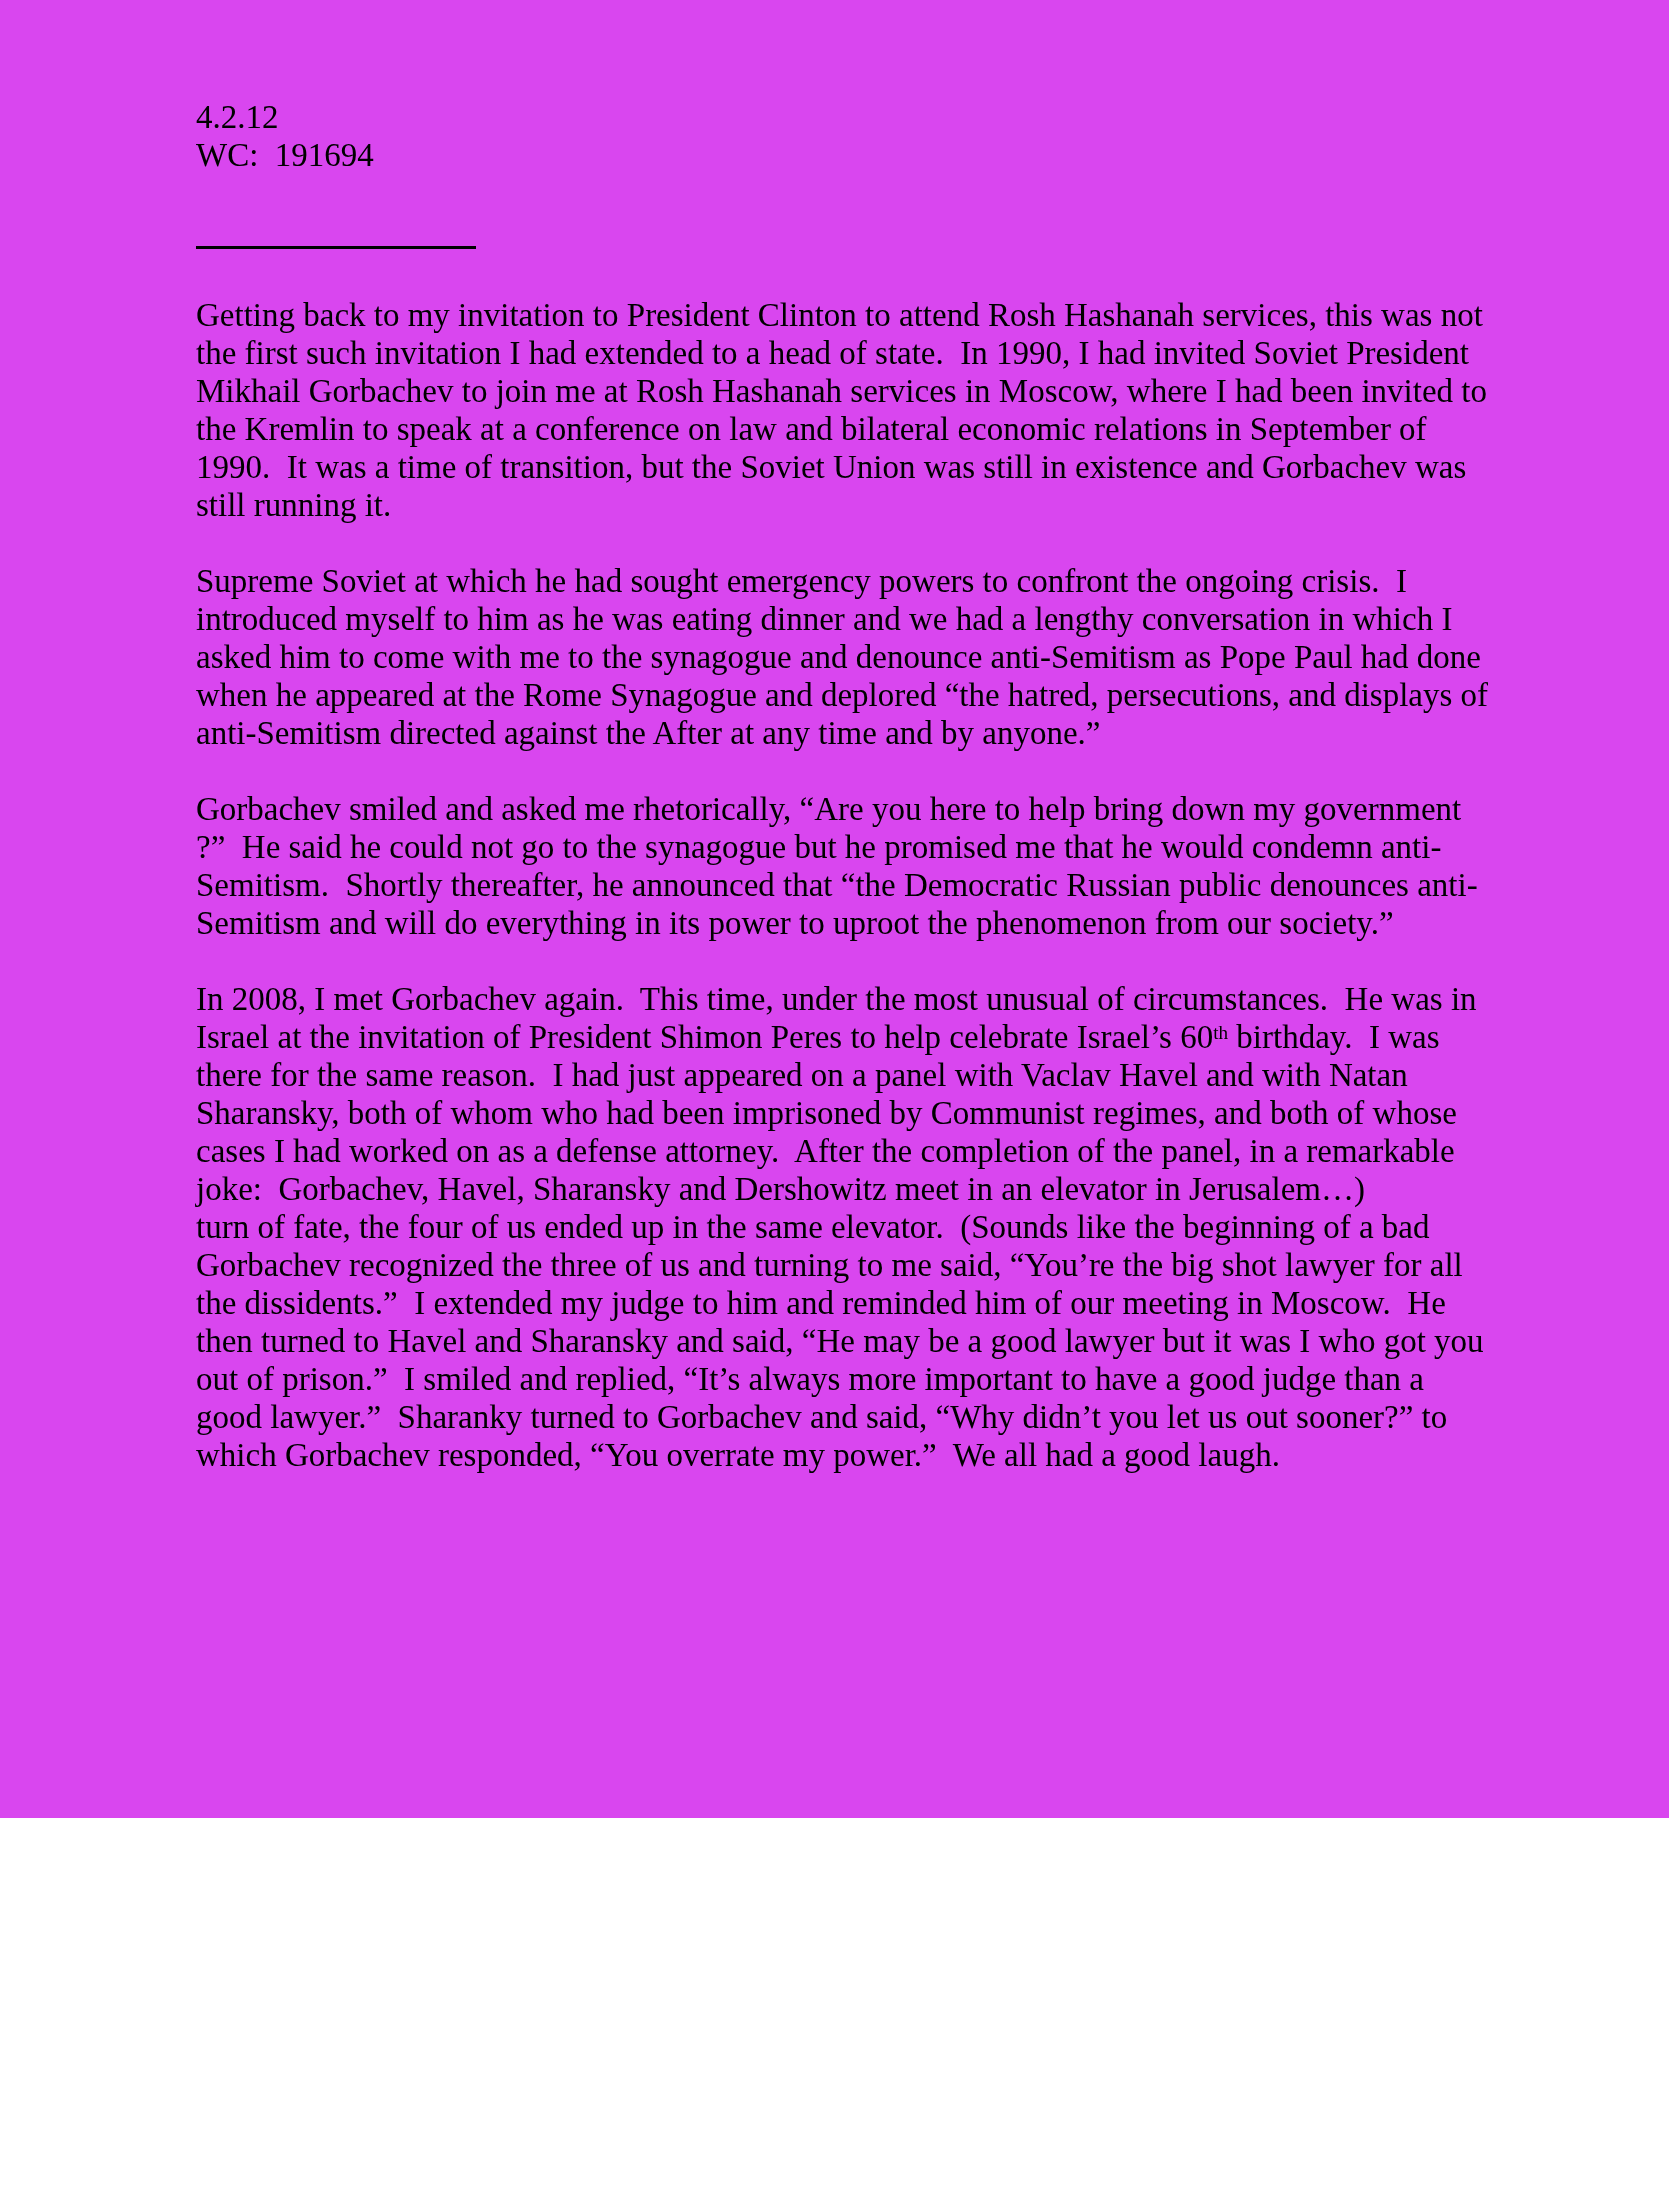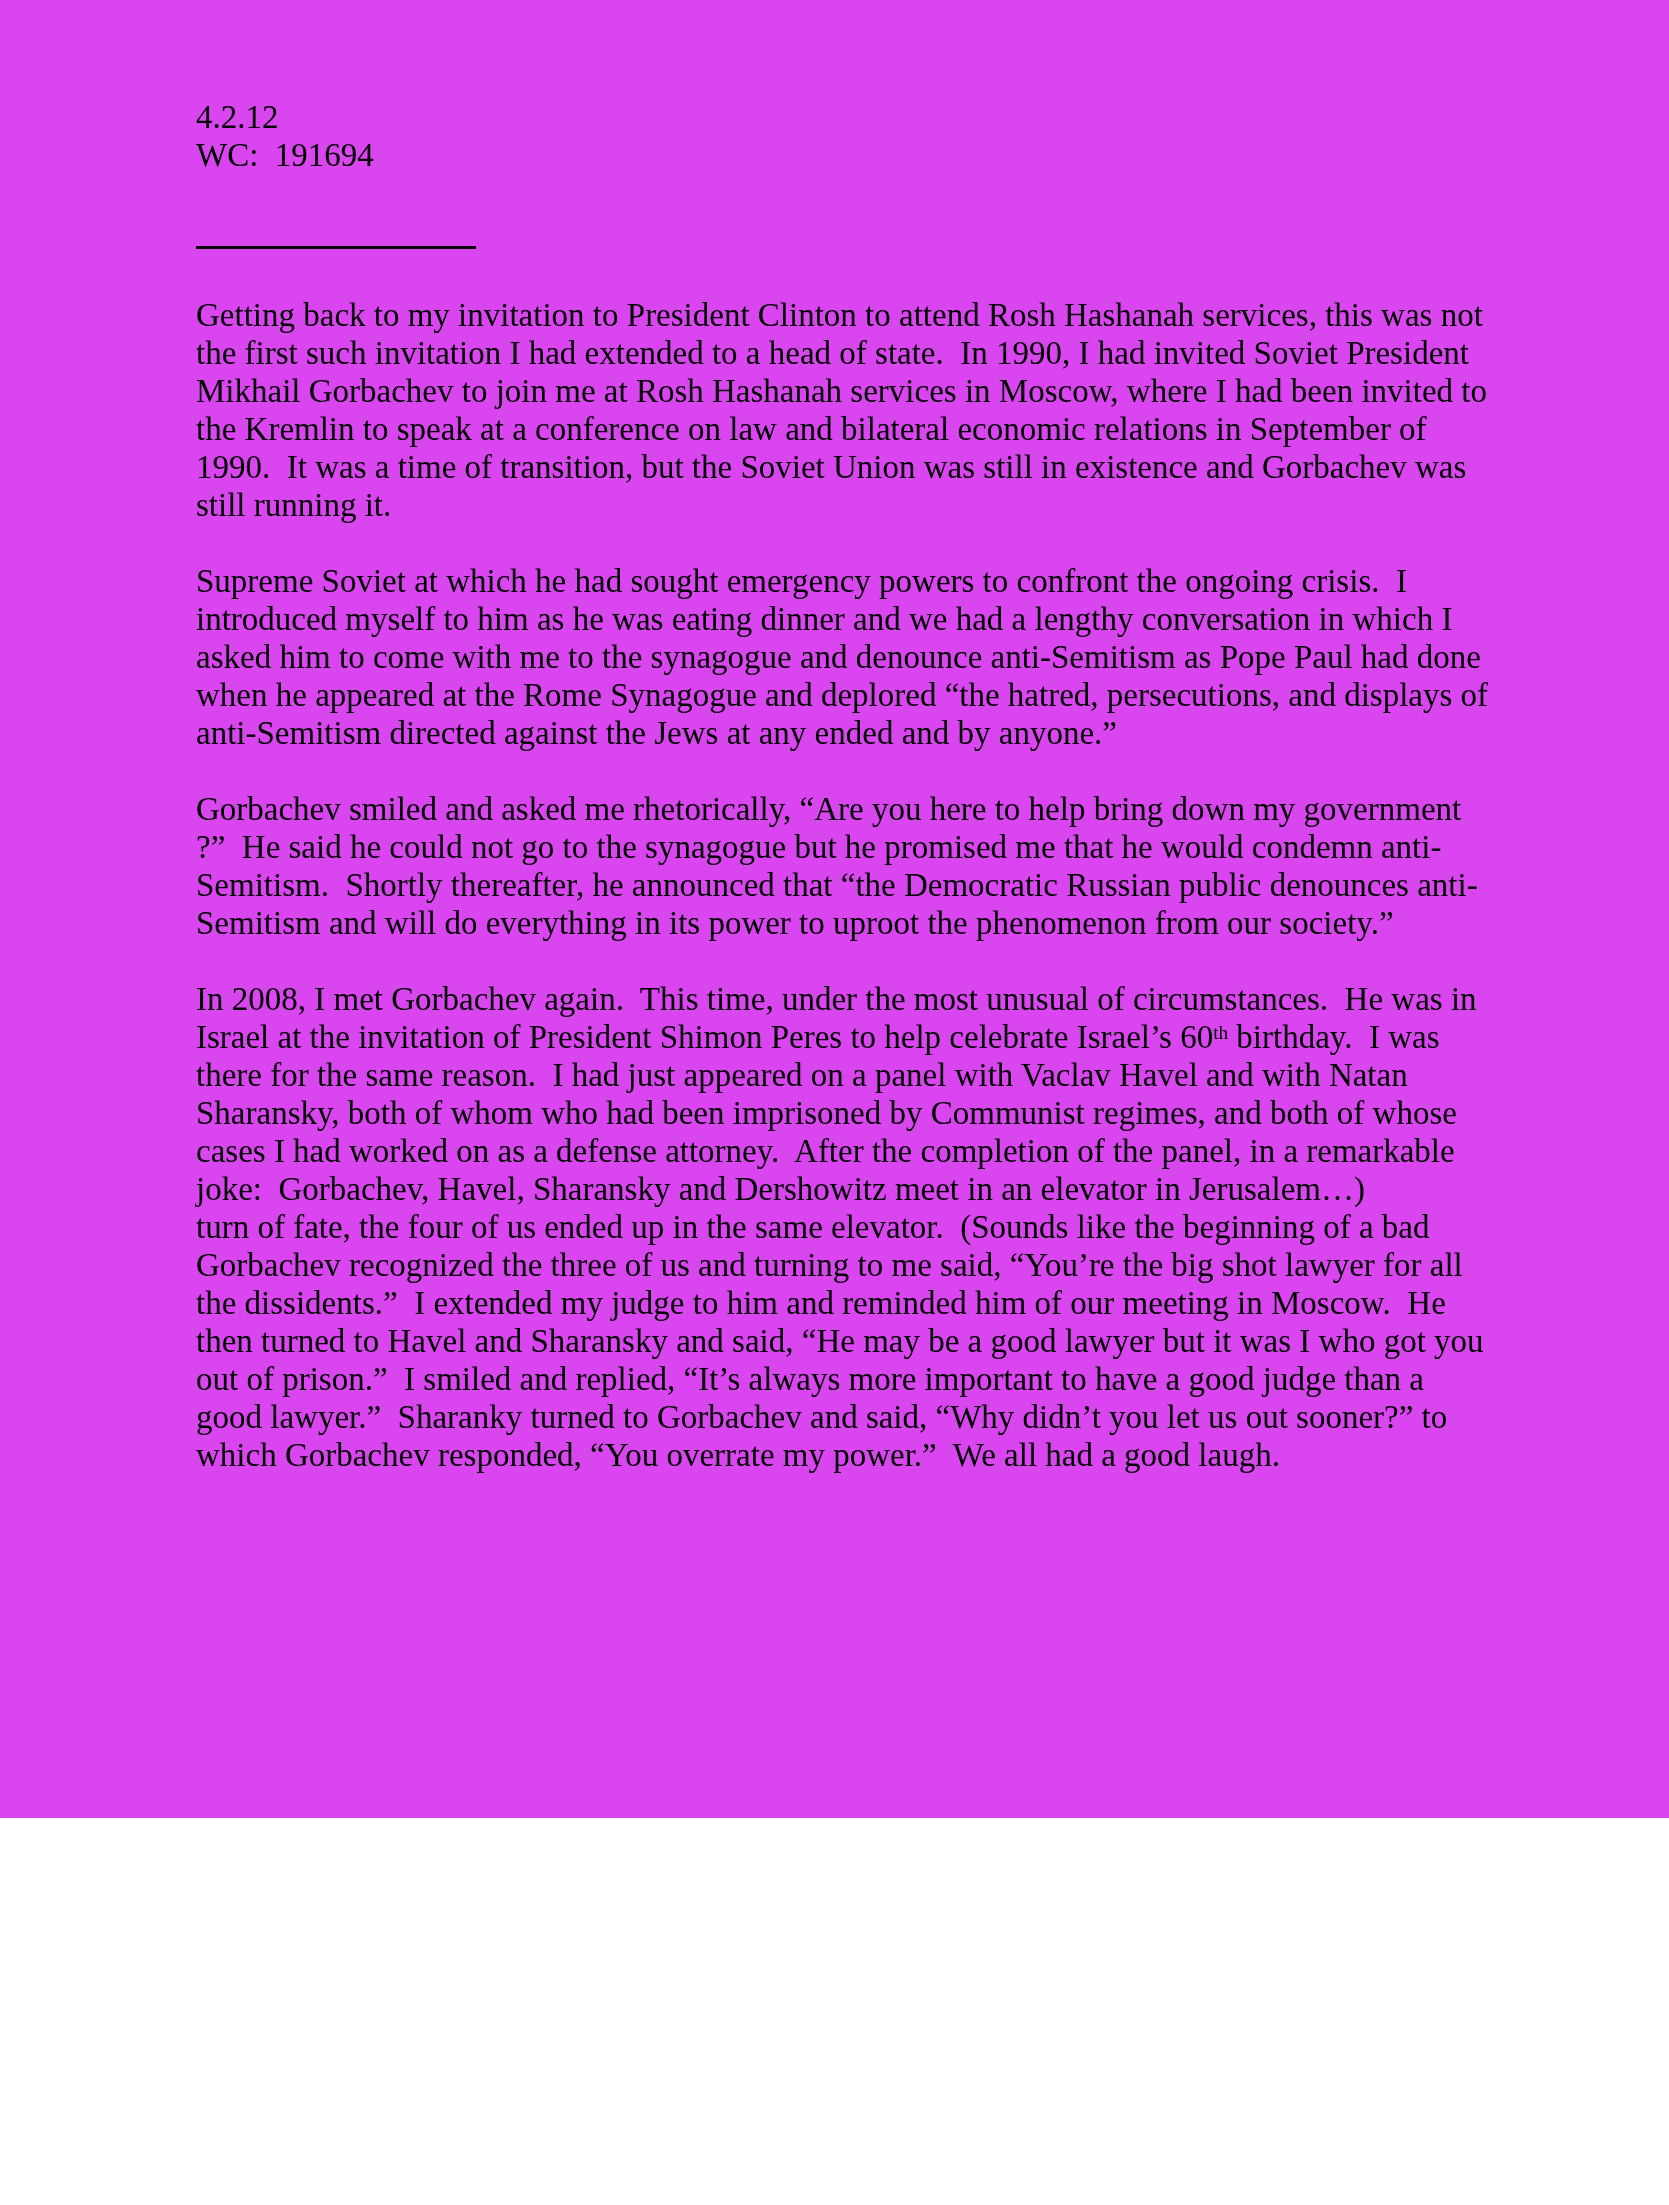--- a/index.html
+++ b/index.html
@@ -90,21 +90,21 @@
         <div class="line">Mikhail Gorbachev to join me at Rosh Hashanah services in Moscow, where I had been invited to</div>
         <div class="line">the Kremlin to speak at a conference on law and bilateral economic relations in September of</div>
         <div class="line">1990.  It was a time of transition, but the Soviet Union was still in existence and Gorbachev was</div>
         <div class="line">still running it.</div>
       </div>
       <div class="paragraph">
         <div class="line">Supreme Soviet at which he had sought emergency powers to confront the ongoing crisis.  I</div>
         <div class="line">introduced myself to him as he was eating dinner and we had a lengthy conversation in which I</div>
         <div class="line">asked him to come with me to the synagogue and denounce anti-Semitism as Pope Paul had done</div>
         <div class="line">when he appeared at the Rome Synagogue and deplored “the hatred, persecutions, and displays of</div>
-        <div class="line">anti-Semitism directed against the Jews at any ended and by anyone.”</div>
+        <div class="line">anti-Semitism directed against the After at any time and by anyone.”</div>
       </div>
       <div class="paragraph">
         <div class="line">Gorbachev smiled and asked me rhetorically, “Are you here to help bring down my government</div>
         <div class="line">?”  He said he could not go to the synagogue but he promised me that he would condemn anti-</div>
         <div class="line">Semitism.  Shortly thereafter, he announced that “the Democratic Russian public denounces anti-</div>
         <div class="line">Semitism and will do everything in its power to uproot the phenomenon from our society.”</div>
       </div>
       <div class="paragraph">
         <div class="line">In 2008, I met Gorbachev again.  This time, under the most unusual of circumstances.  He was in</div>
         <div class="line">Israel at the invitation of President Shimon Peres to help celebrate Israel’s 60<sup>th</sup> birthday.  I was</div>

